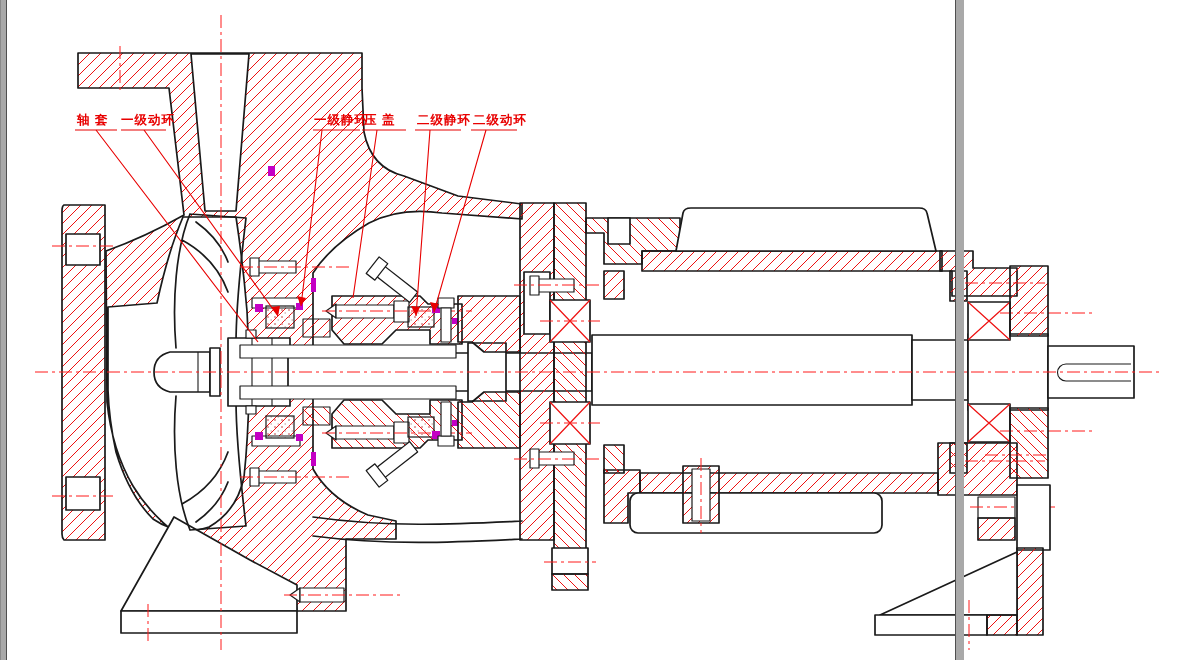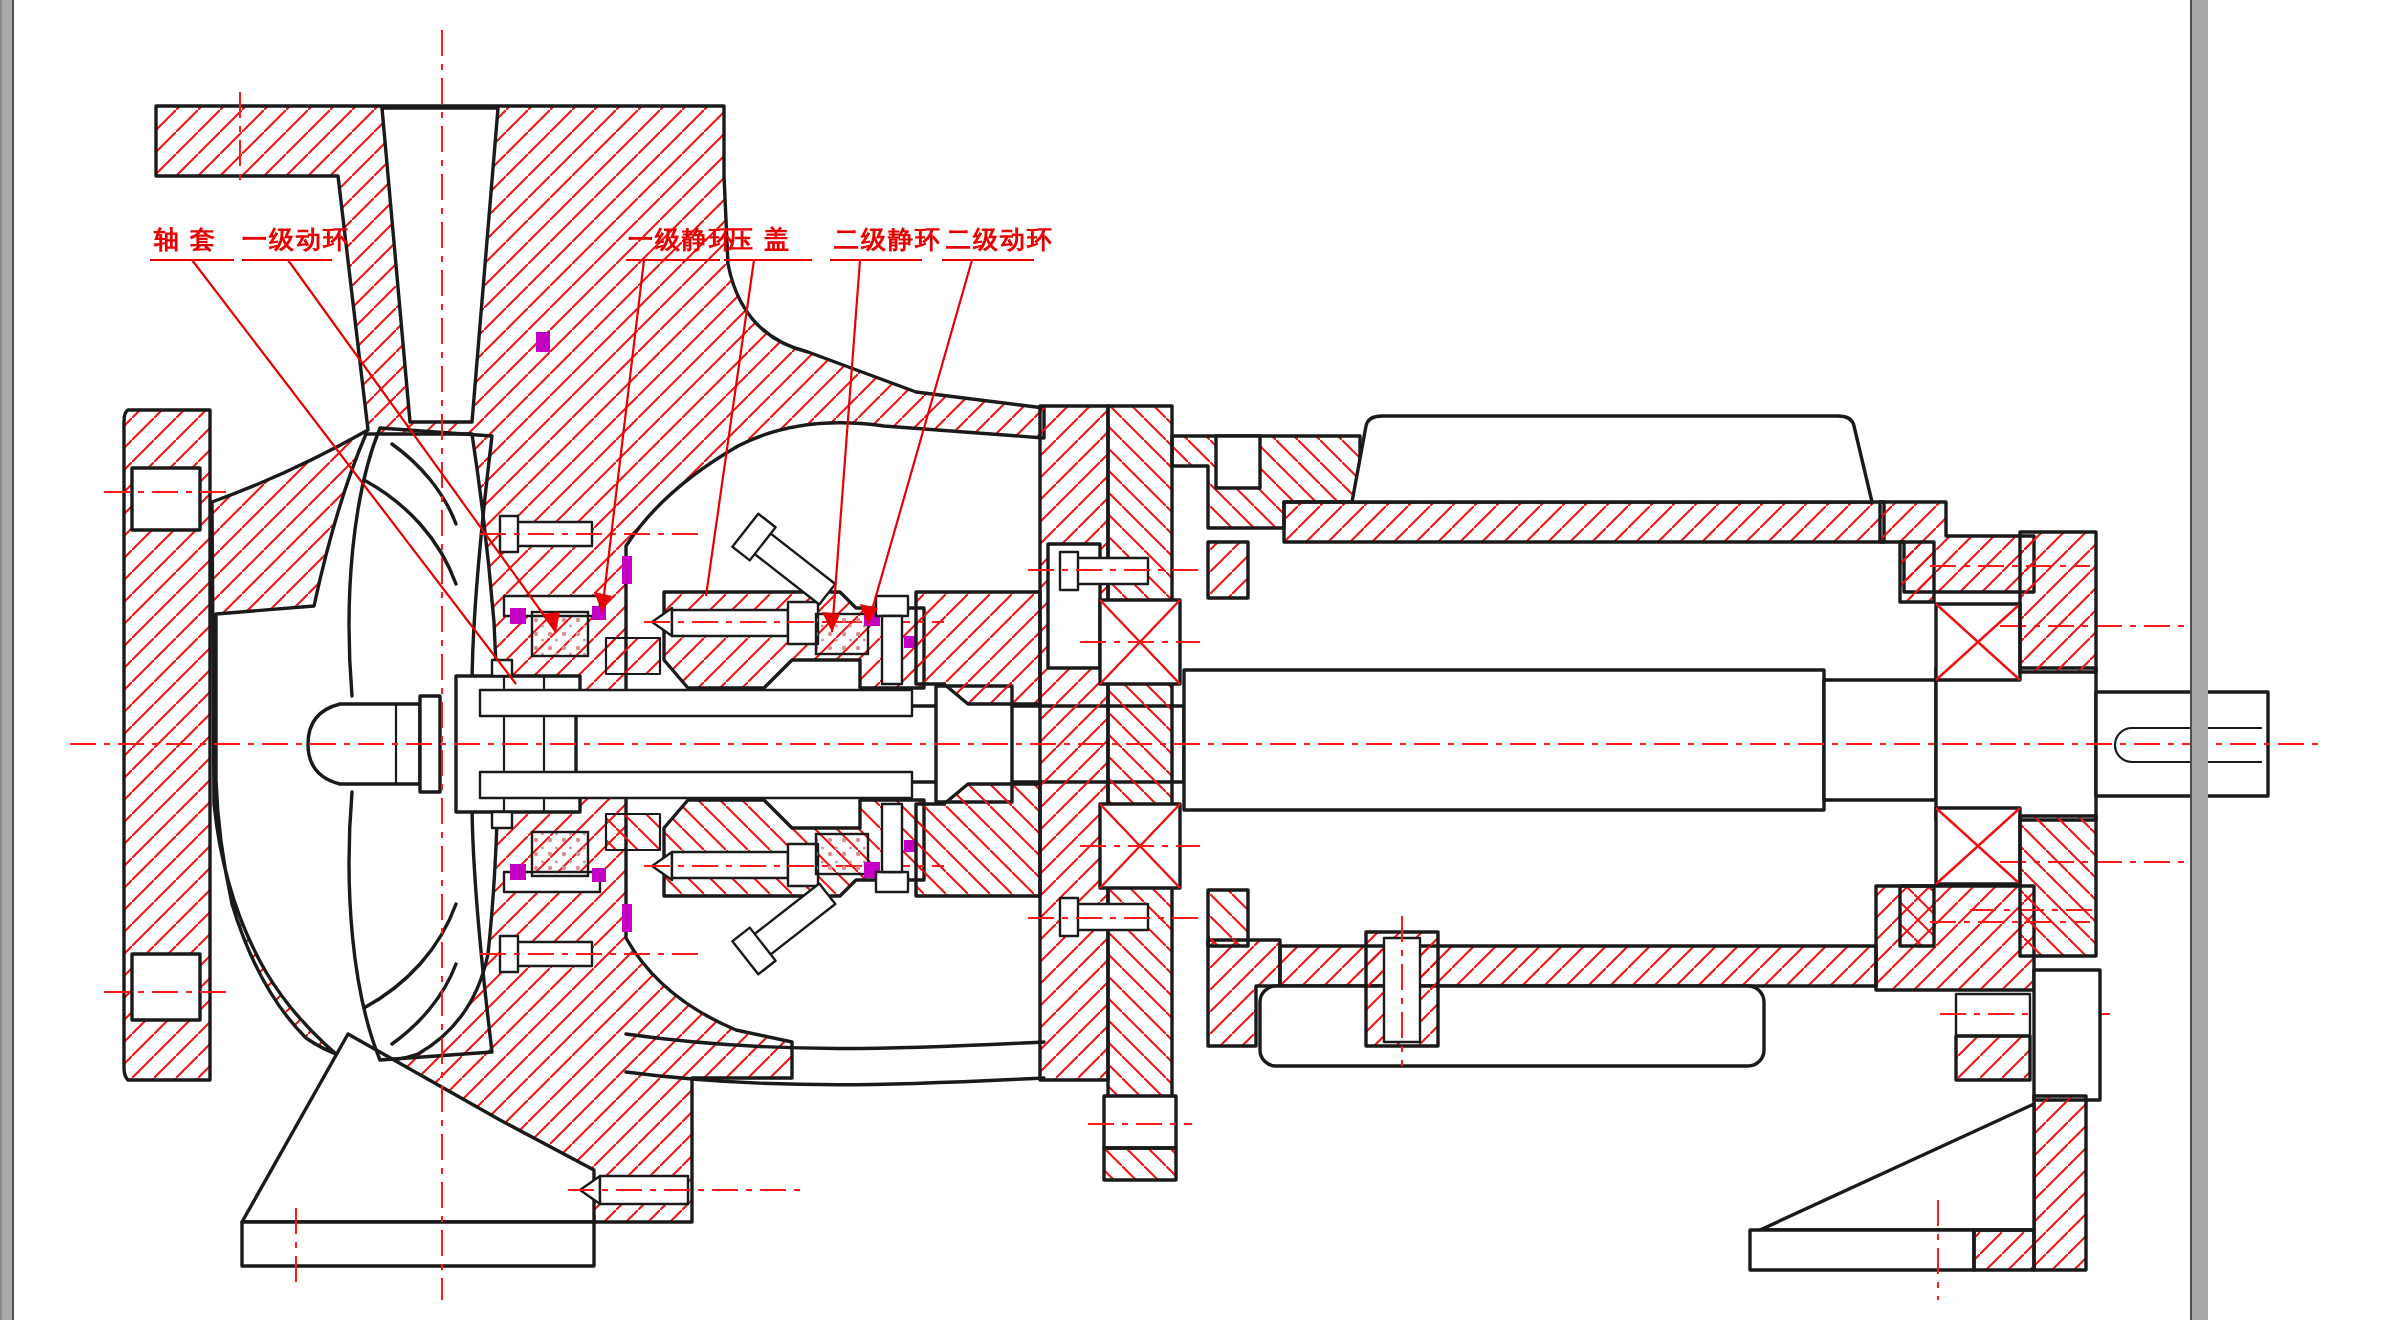--- a/index.html
+++ b/index.html
@@ -1,17 +1,17 @@
 <!DOCTYPE html>
 <html style="--c-outline: #1a1a1a; --c-hatch: #ee1111; --c-centerline: #ff1a1a; --c-label: #e80000; --c-seal_accent: #c400c4; --c-frame: #a9a9a9; --c-canvas: #ffffff;"><head>
 <meta charset="utf-8">
 <style>
   html,body{margin:0;padding:0;background:#fff;width:1204px;height:660px;overflow:hidden;
     font-family:"Liberation Sans", sans-serif;}
-  #stage{position:relative;width:1104px;height:660px;background:var(--c-canvas,#fff);}
+  #stage{position:relative;width:964px;height:660px;background:var(--c-canvas,#fff);}
   #cad{position:absolute;left:0;top:0;}
   .edge{position:absolute;top:0;height:660px;}
   .edge-l{left:0;width:5px;background:var(--c-frame,#a9a9a9);border-right:1px solid #4f4f4f;border-left:1px solid #8a8a8a;}
   .edge-r{right:0;width:8px;background:var(--c-frame,#a9a9a9);border-left:1px solid #4f4f4f;}
   
   .ol  {fill:none;stroke:var(--c-outline,#1a1a1a);stroke-width:1.7;stroke-linejoin:round;stroke-linecap:round;}
   .olt {fill:none;stroke:var(--c-outline,#1a1a1a);stroke-width:1.1;stroke-linejoin:round;}
   .olf {fill:#fff;stroke:var(--c-outline,#1a1a1a);stroke-width:1.7;stroke-linejoin:round;}
   .olf2{fill:#fff;stroke:var(--c-outline,#1a1a1a);stroke-width:1.2;stroke-linejoin:round;}
   .hp  {fill:url(#hR);stroke:var(--c-outline,#1a1a1a);stroke-width:1.7;stroke-linejoin:round;}

